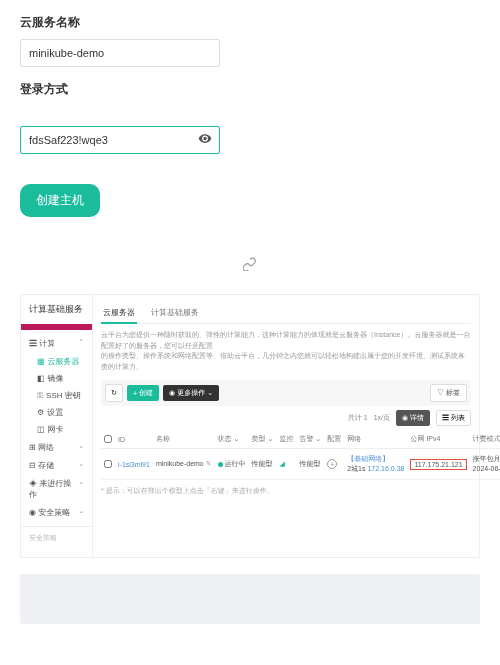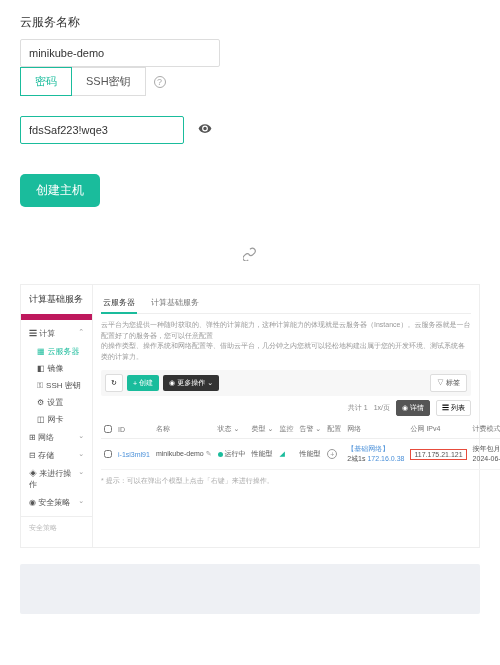--- a/index.html
+++ b/index.html
@@ -1,30 +1,30 @@
 <!DOCTYPE html>
 <html><head>
 <meta charset="utf-8">
 <style>
 *{box-sizing:border-box;margin:0;padding:0}
 body{font-family:-apple-system,"PingFang SC","Microsoft YaHei",sans-serif;font-size:12px;color:#333;background:#fff;width:500px}
 .section{padding:0 20px}
-.label{font-size:12px;color:#333;margin:14px 0 8px;font-weight:400}
+.label{font-size:12px;color:#333;margin:14px 0 8px;font-weight:700}
 .input{width:190px;height:28px;border:1px solid #ddd;border-radius:2px;padding:0 8px;font-size:11px;color:#333;outline:none}
 .input-wide{width:200px}
 .tab-group{display:flex;gap:0;align-items:center}
 .tab{padding:6px 14px;border:1px solid #ddd;font-size:11px;cursor:pointer;background:#fff;color:#555}
 .tab.active{border-color:#1abc9c;color:#1abc9c}
 .tab+.tab{border-left:none}
 .help-icon{margin-left:8px;width:12px;height:12px;border:1px solid #aaa;border-radius:50%;display:inline-flex;align-items:center;justify-content:center;font-size:9px;color:#aaa}
 .pw-wrap{position:relative;width:200px}
-.pw-wrap .input{border-color:#1abc9c;width:164px}
+.pw-wrap .input{border-color:#1abc9c;width:200px}
 .eye{position:absolute;right:8px;top:50%;transform:translateY(-50%);cursor:pointer}
 .eye svg{fill:#555}
-.btn-create{margin:30px 20px;background:#1abc9c;color:#fff;border:none;padding:8px 16px;font-size:12px;border-radius:5px;cursor:pointer}
+.btn-create{margin:30px 20px;background:#1abc9c;color:#fff;border:none;padding:8px 16px;font-size:12px;border-radius:10px;cursor:pointer}
 .link-icon{text-align:center;margin:10px 0 20px}
 .link-icon svg{fill:#999}
 .console{background:#fff;border:1px solid #eee;margin:0 20px;display:flex;font-size:8px;color:#555}
 .sidebar{width:72px;border-right:1px solid #eee;padding:8px 0}
 .sb-title{font-size:9px;padding:0 8px 8px;color:#333;border-bottom:6px solid #be185d;margin-bottom:6px}
 .sb-group{padding:2px 8px;display:flex;align-items:flex-start;justify-content:space-between;font-size:8px;margin:3px 0;cursor:pointer}
 .sb-item{padding:2px 8px 2px 16px;font-size:8px;margin:2px 0;display:flex;align-items:center;gap:3px;cursor:pointer}
 .sb-item.active{color:#1abc9c}
 .chev{font-size:7px;color:#999}
 .sb-foot{padding:6px 8px;font-size:7px;color:#bbb;border-top:1px solid #eee;margin-top:6px}
@@ -59,25 +59,21 @@
 </style>
 </head>
 <body>
 
 
 
 <div class="section">
   <div class="label">云服务名称</div>
   <input class="input input-wide" value="minikube-demo" style="">
 
-  <div class="tab-group">
-    <div class="tab active">密码</div>
-    <div class="tab">SSH密钥</div>
-    <span class="help-icon">?</span>
-  </div>
+  <div class="label">登录方式</div>
 
   <div style="height:10px"></div>
 
   <div style="height:10px"></div>
   <div class="pw-wrap">
     <input class="input" value="fdsSaf223!wqe3" style="">
     <span class="eye">
       <svg width="14" height="14" viewBox="0 0 24 24">
           <path d="M12 4.5C7 4.5 2.7 7.6 1 12c1.7 4.4 6 7.5 11 7.5s9.3-3.1 11-7.5c-1.7-4.4-6-7.5-11-7.5zM12 17a5 5 0 110-10 5 5 0 010 10zm0-8a3 3 0 100 6 3 3 0 000-6z"></path>
         </svg>

